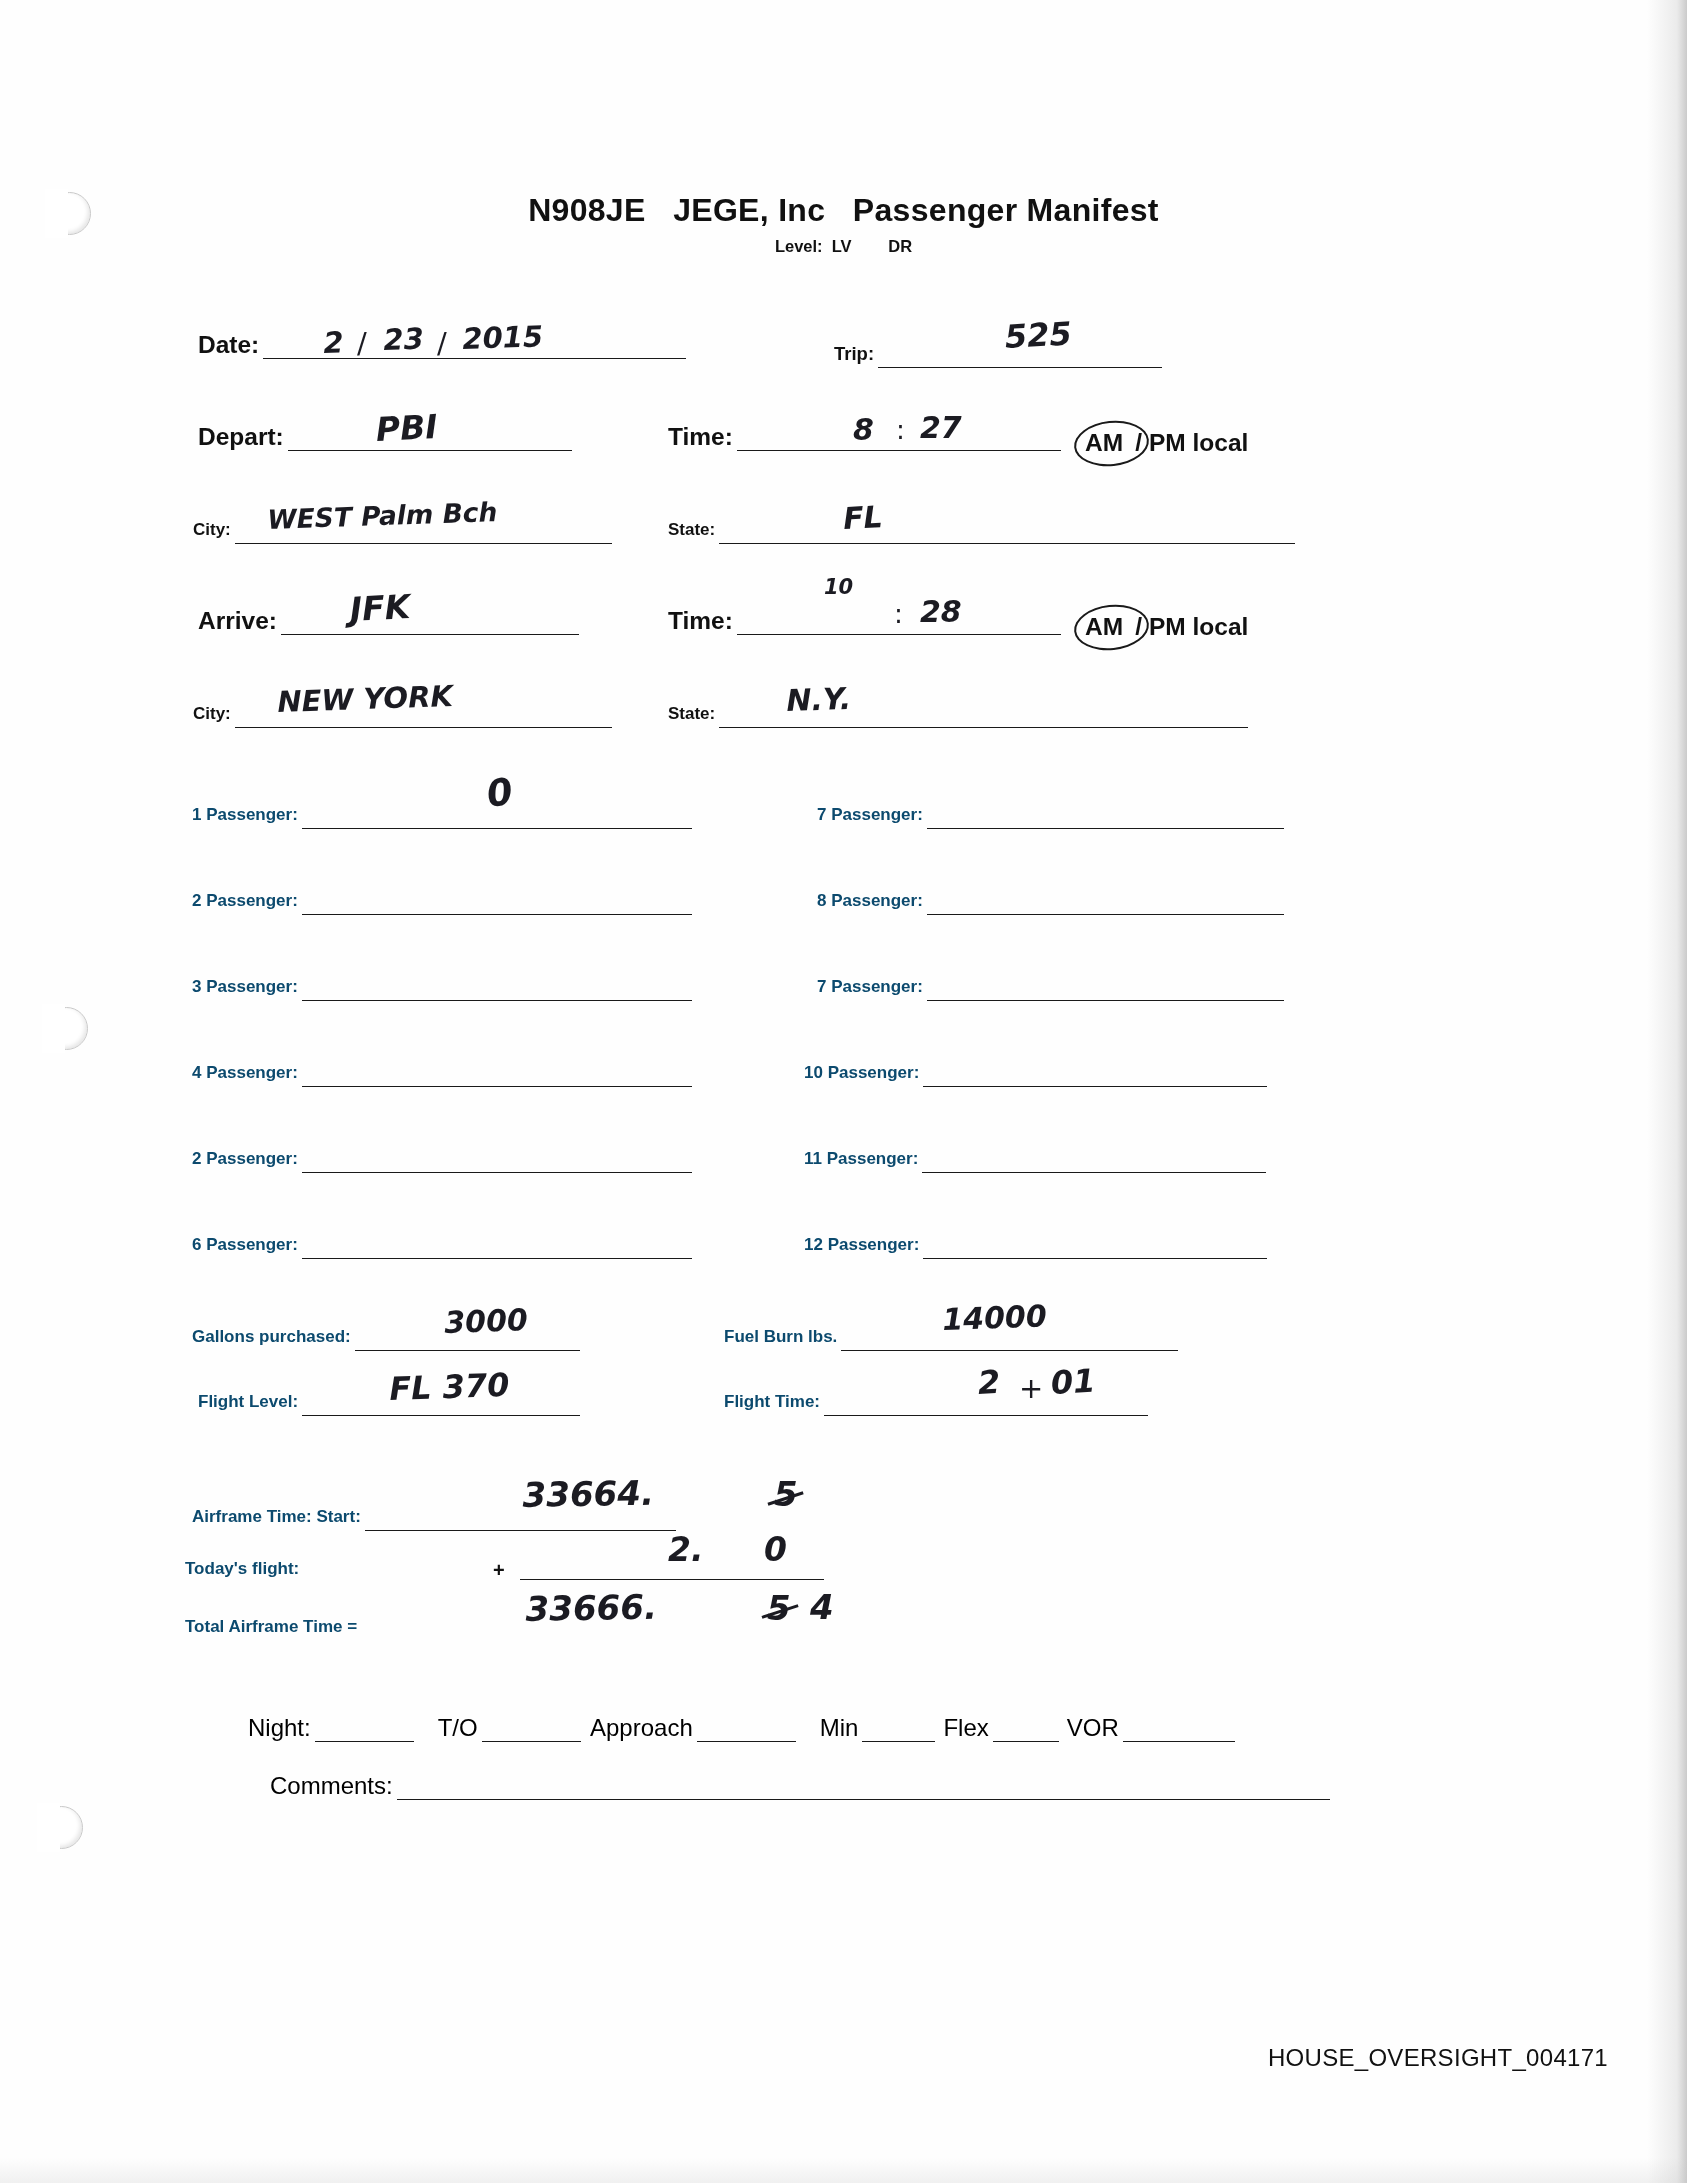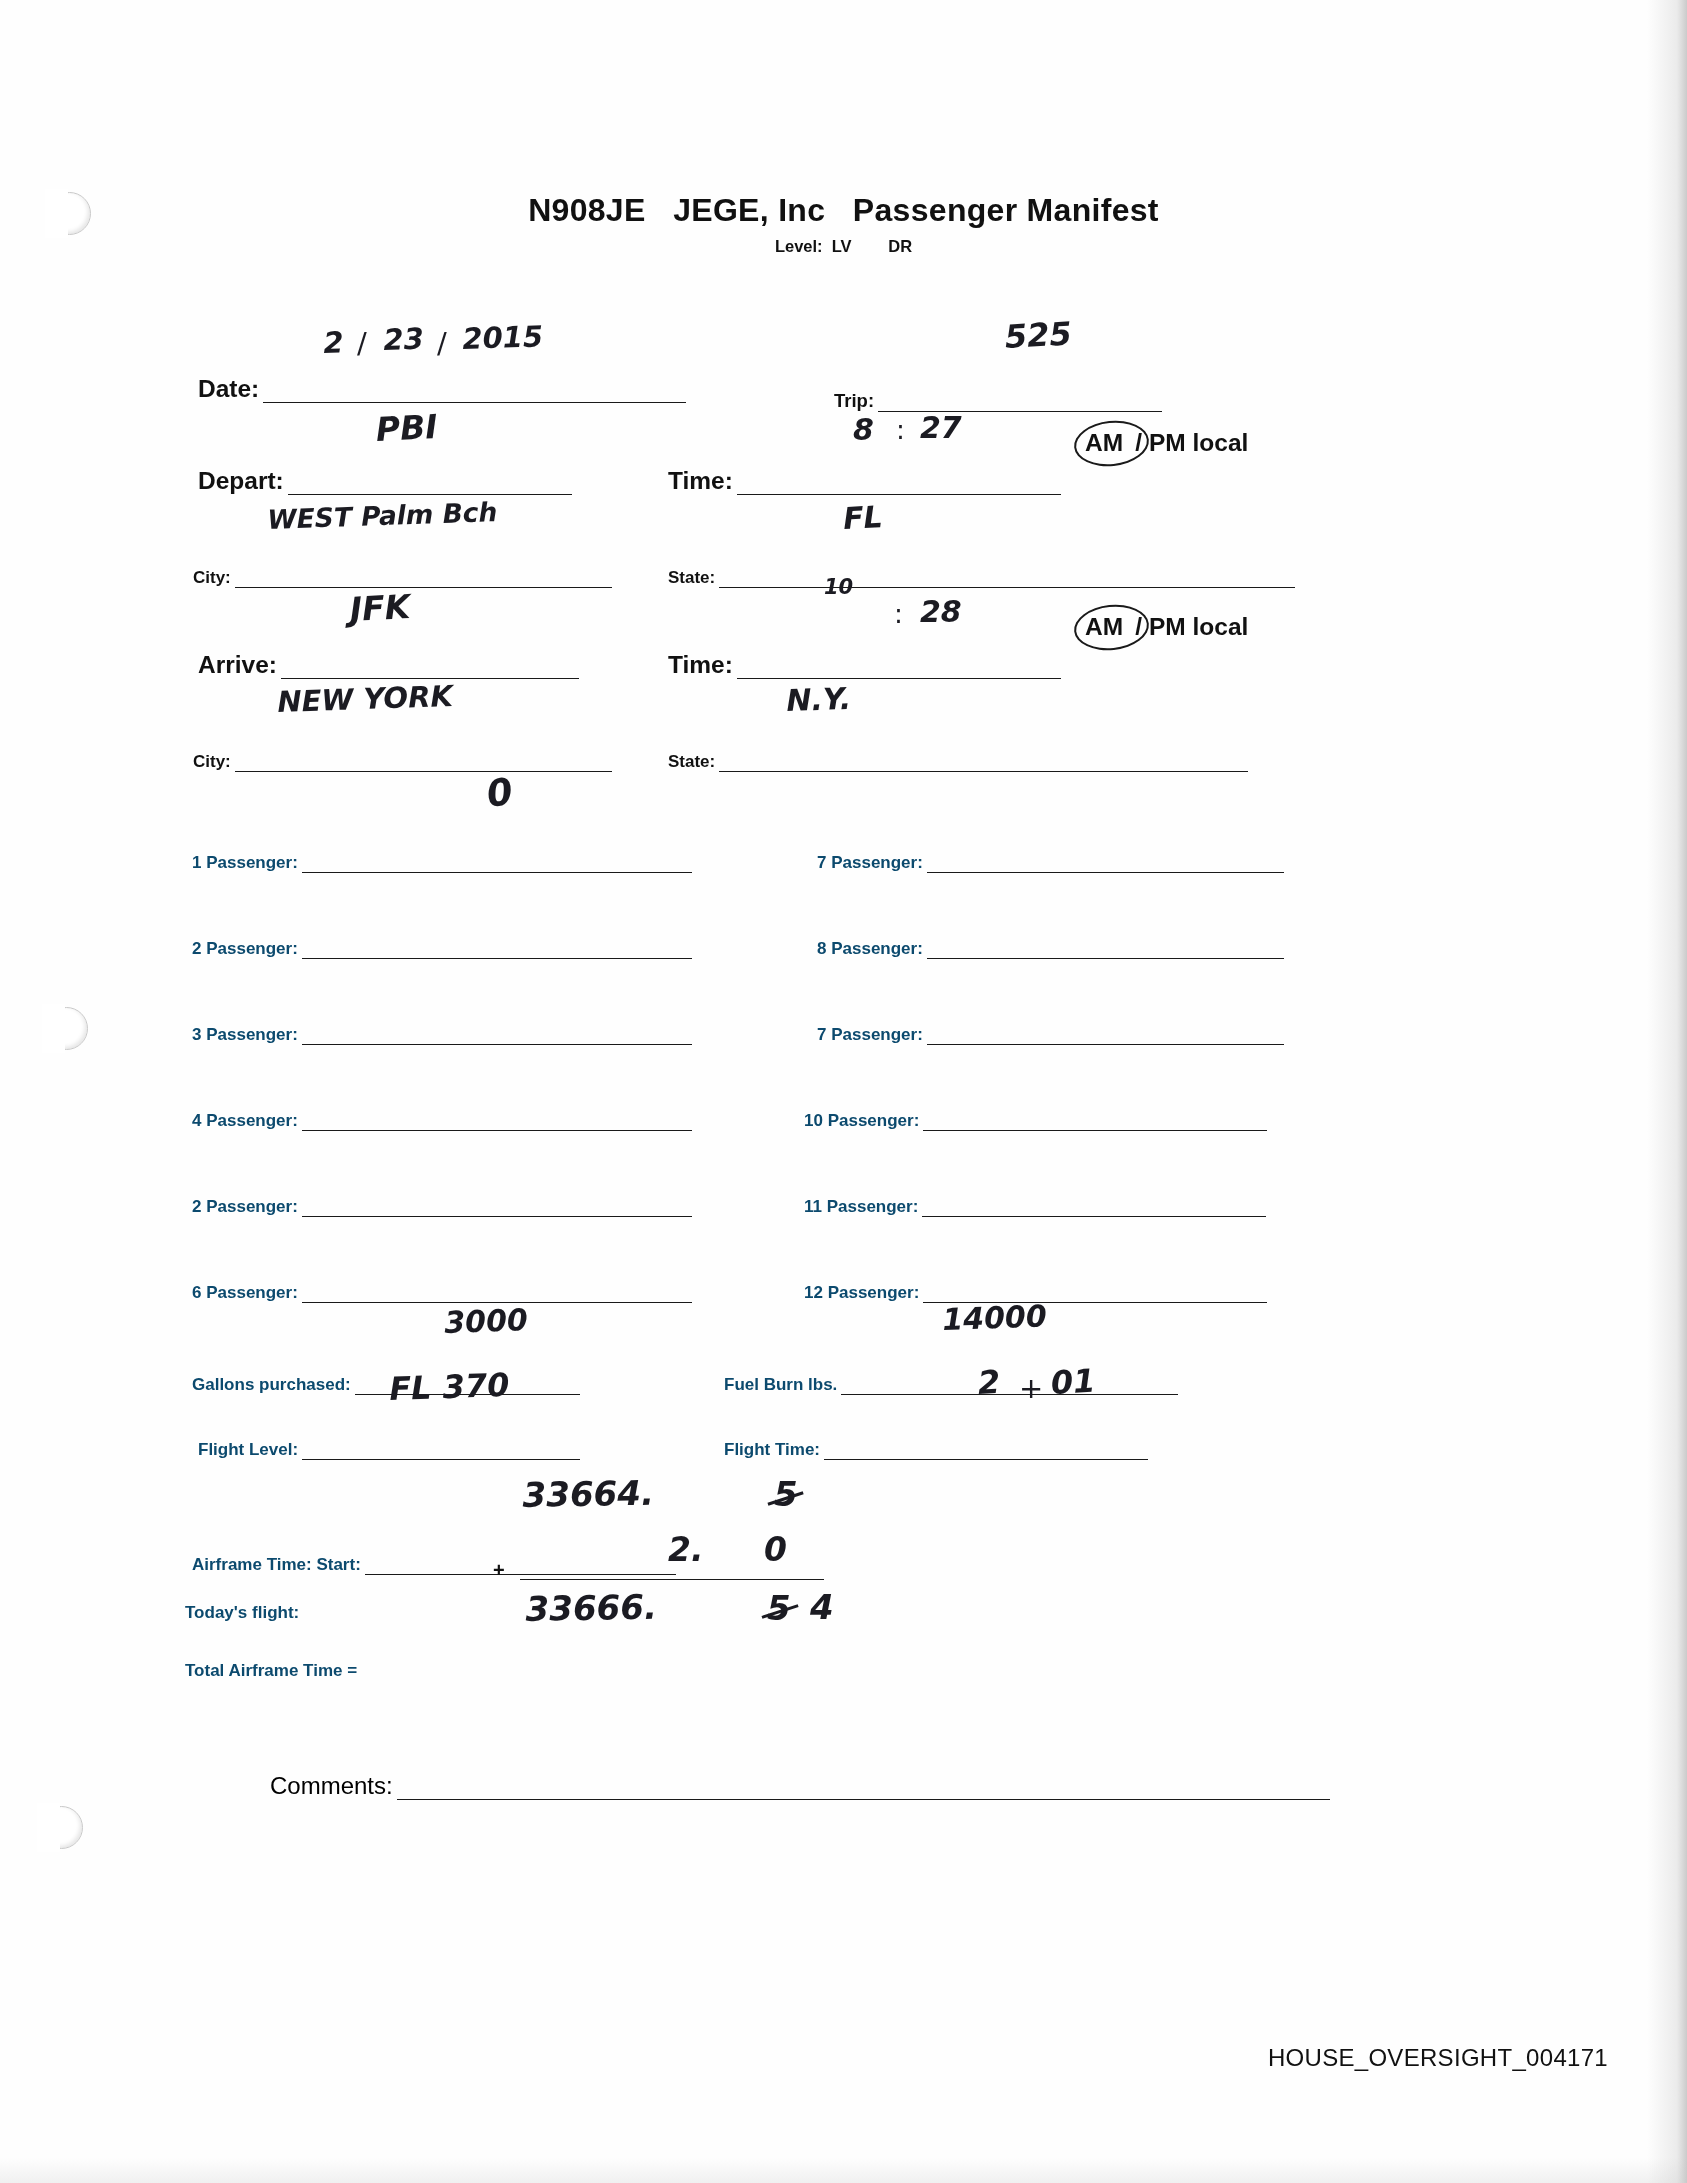--- a/index.html
+++ b/index.html
@@ -85,23 +85,22 @@
     font-size: 16.5px;
     font-weight: bold;
     white-space: pre;
     color: #111;
   }
 
   
   .row {
     position: absolute;
     display: flex;
-    align-items: flex-end;
+    align-items: center;
     white-space: nowrap;
-    margin-top: 44px;
   }
   .lbl {
     font-weight: bold;
     color: #111;
   }
   .lbl.big { font-size: 24.5px; }
   .lbl.mid { font-size: 18.5px; }
   .lbl.sm  { font-size: 17px; }
 
   .line {
@@ -351,20 +350,34 @@
   <span class="ink hand" style="left:764px; top:1530px; font-size:33px;">0</span>
 
   <div class="row" style="top:1617px; left:185px;">
     <span class="pax-lbl">Total Airframe Time  =</span>
   </div>
   <span class="ink hand" style="left:526px; top:1589px; font-size:34px; transform:rotate(-1deg);">33666.</span>
   <span class="ink hand" style="left:767px; top:1588px; font-size:34px;">5</span>
   <span class="strike" style="left:761px; top:1610px; width:38px;"></span>
   <span class="ink hand" style="left:810px; top:1587px; font-size:34px;">4</span>
 
+  <div style="position:absolute; top:1714px; left:248px; display:flex; align-items:flex-end; white-space:nowrap;">
+    <span style="font-size:24px;">Night:</span>
+    <span class="line" style="width:99px;"></span>
+    <span style="font-size:24px; margin-left:24px;">T/O</span>
+    <span class="line" style="width:99px;"></span>
+    <span style="font-size:24px; margin-left:9.3px;">Approach</span>
+    <span class="line" style="width:99px;"></span>
+    <span style="font-size:24px; margin-left:24px;">Min</span>
+    <span class="line" style="width:73px;"></span>
+    <span style="font-size:24px; margin-left:8px;">Flex</span>
+    <span class="line" style="width:66px;"></span>
+    <span style="font-size:24px; margin-left:8px;">VOR</span>
+    <span class="line" style="width:112px;"></span>
+  </div>
 
   <div style="position:absolute; top:1772px; left:270px; display:flex; align-items:flex-end; white-space:nowrap;">
     <span style="font-size:24px;">Comments:</span>
     <span class="line" style="width:933px;"></span>
   </div>
 
   <div class="footer-id">HOUSE_OVERSIGHT_004171</div>
 
   <div class="scan-edge-right"></div>
   <div class="scan-edge-bottom"></div>

